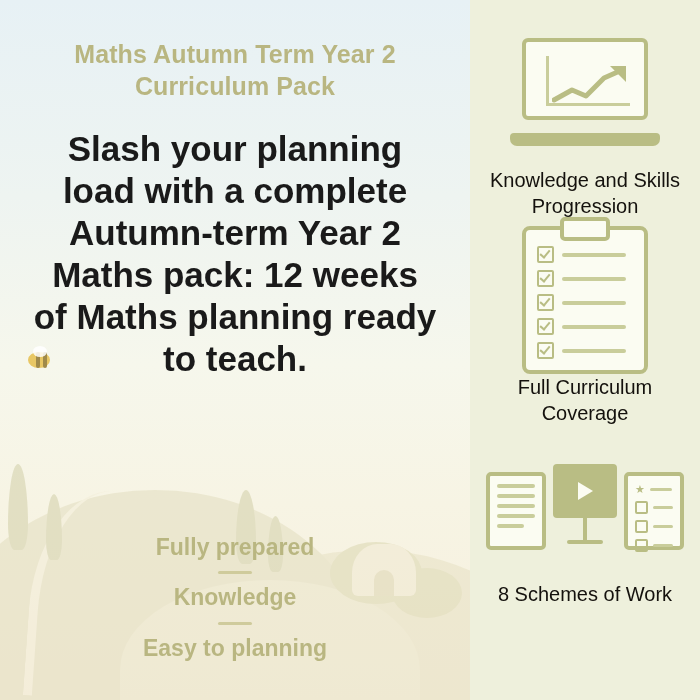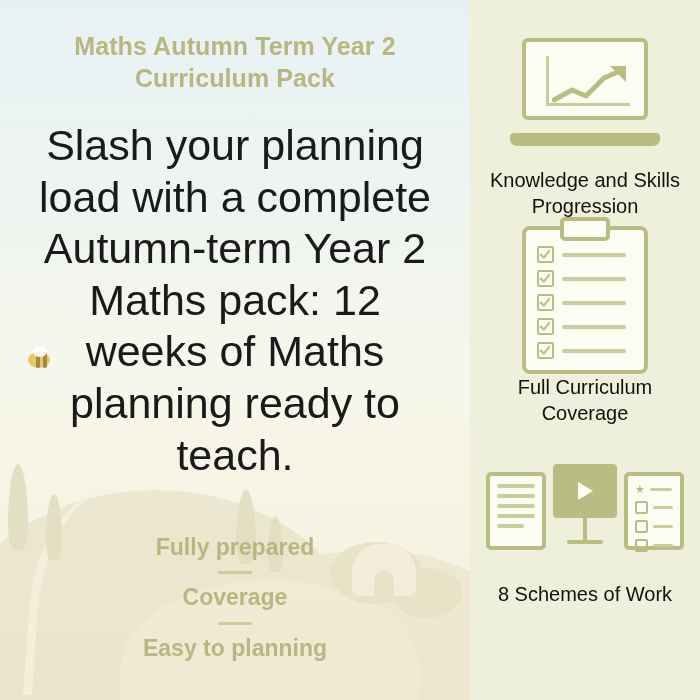--- a/index.html
+++ b/index.html
@@ -151,28 +151,28 @@
     z-index: 3;
     padding: 18px 28px 0 28px;
     text-align: center;
   }
   .eyebrow {
     color: #b9b681;
     font-weight: bold;
     font-size: 25px;
     line-height: 1.28;
     letter-spacing: 0.1px;
-    margin: 12px 16px 0 16px;
+    margin: 20px 16px 0 16px;
   }
   .headline {
     color: #1a1a1a;
-    font-size: 43px;
+    font-size: 35px;
     line-height: 1.2;
     margin: 26px 4px 0 4px;
-    font-weight: 400;
+    font-weight: 700;
   }
   .benefits {
     position: absolute;
     left: 0;
     right: 0;
     bottom: 34px;
     z-index: 4;
     text-align: center;
   }
   .benefit {
@@ -442,21 +442,21 @@
     </div>
 
     <div class="left-content">
       <div class="eyebrow">Maths Autumn Term Year 2 Curriculum Pack</div>
       <div class="headline">Slash your planning load with a complete Autumn-term Year 2 Maths pack: 12 weeks of Maths planning ready to teach.</div>
     </div>
 
     <div class="benefits">
       <div class="benefit">Fully prepared</div>
       <div class="benefit-sep"></div>
-      <div class="benefit">Coverage</div>
+      <div class="benefit">Knowledge</div>
       <div class="benefit-sep"></div>
       <div class="benefit">Easy to planning</div>
     </div>
   </div>
 
   <div class="right-panel">
 
     <div class="feature">
       <div class="feature-art">
         <div class="laptop">

